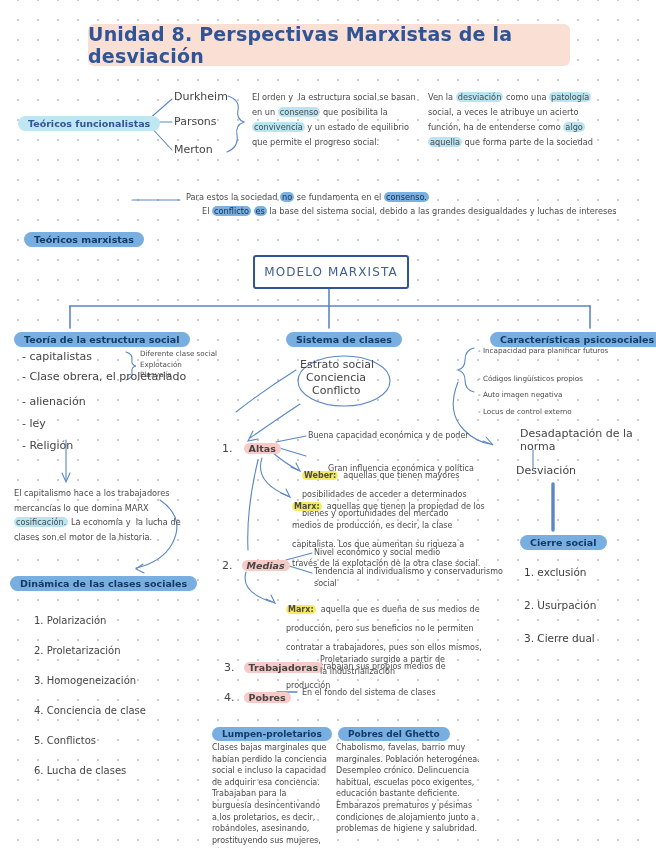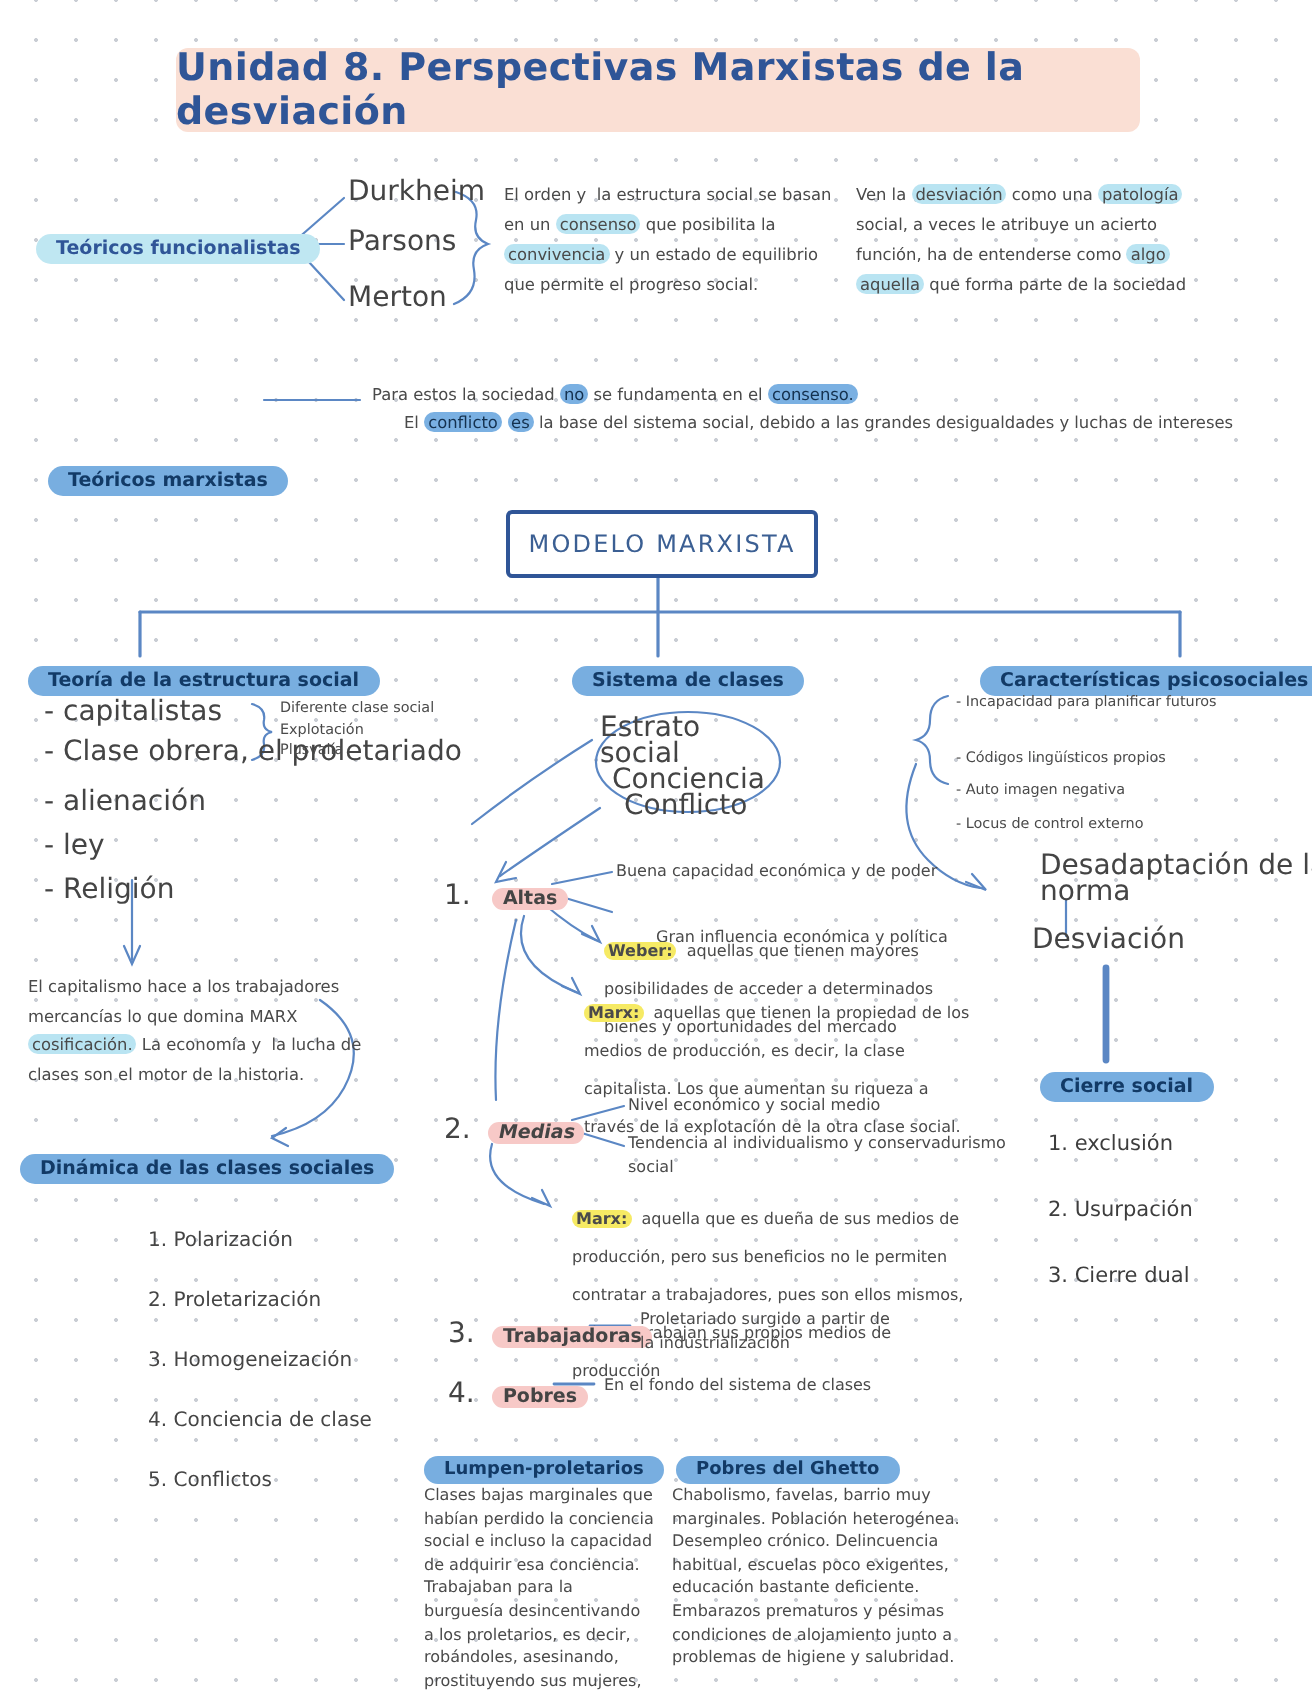--- a/index.html
+++ b/index.html
@@ -39,34 +39,34 @@
   }
   .pill-cyan{background:#bfe7f2;color:#2f5597;}
   .pill-blue{background:#78aee0;color:#123a66;}
   .hl-cyan{background:#b9e4f2;border-radius:6px;padding:0 2px;}
   .hl-blue{background:#7ab0e2;border-radius:6px;padding:0 2px;color:#14314f;}
   .hl-yellow{background:#f6ea64;border-radius:5px;padding:0 2px;font-weight:700;}
   .hl-pink{background:#f7c9c7;border-radius:8px;padding:0 5px;font-weight:700;}
 
   .hand{font-size:8.2px;line-height:12.4px;color:#4a4a4a;}
   .hand-sm{font-size:7.2px;line-height:10.6px;color:#4a4a4a;}
-  .hand-md{font-size:14px;line-height:13px;color:#444;}
+  .hand-md{font-size:11px;line-height:13px;color:#444;}
   .hand-lg{font-size:10.5px;line-height:15px;color:#3d3d3d;}
 
   
   #model-box{
     left:253px;top:255px;width:152px;height:30px;
     border:2.2px solid #2f5597;border-radius:3px;
     display:flex;align-items:center;justify-content:center;
     background:#fff;
   }
   #model-box span{font-size:12px;color:#3b5f93;letter-spacing:1.1px;}
 
   .numlist{font-size:10px;line-height:30px;color:#454545;}
-  .numlist div{white-space:nowrap;margin-left:40px;}
+  .numlist div{white-space:nowrap;}
 
   .bullets div{white-space:nowrap;}
 
   
   #circle-group{
     left:300px;top:358px;width:88px;height:48px;
   }
   #circle-group .hand-md{text-align:left;}
 
   .lead{font-size:8px;line-height:11.6px;color:#4a4a4a;}
@@ -232,20 +232,21 @@
 
 <div class="abs" style="left:10px;top:572px;">
   <span class="pill pill-blue">Dinámica de las clases sociales</span>
 </div>
 <div class="abs numlist" style="left:34px;top:606px;width:180px;">
   <div>1.    Polarización</div>
   <div>2.   Proletarización</div>
   <div>3.   Homogeneización</div>
   <div>4.   Conciencia de clase</div>
   <div>5.   Conflictos</div>
+  <div>6.   Lucha de clases</div>
 </div>
 
 <div class="abs" id="circle-group">
   <div class="hand-md">Estrato social</div>
   <div class="hand-md" style="padding-left:6px;">Conciencia</div>
   <div class="hand-md" style="padding-left:12px;">Conflicto</div>
 </div>
 
 <div class="abs" style="left:222px;top:437px;">
   <span class="hand-md">1.</span>

